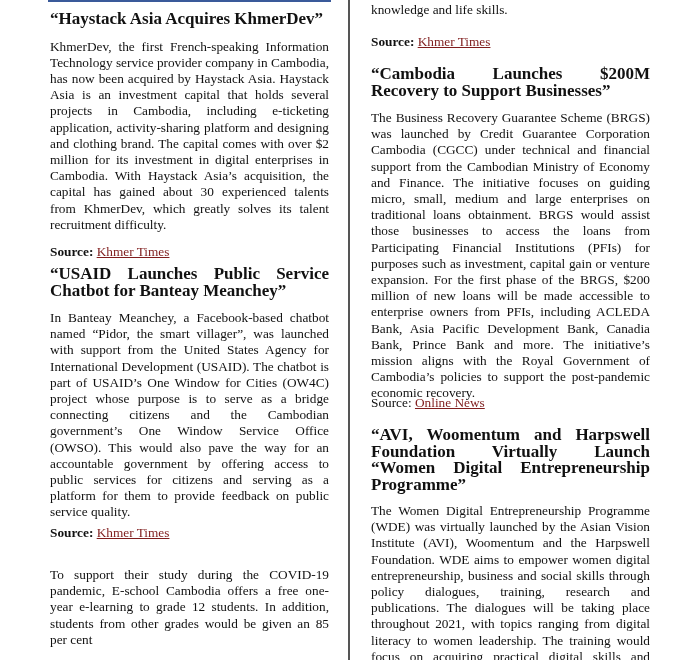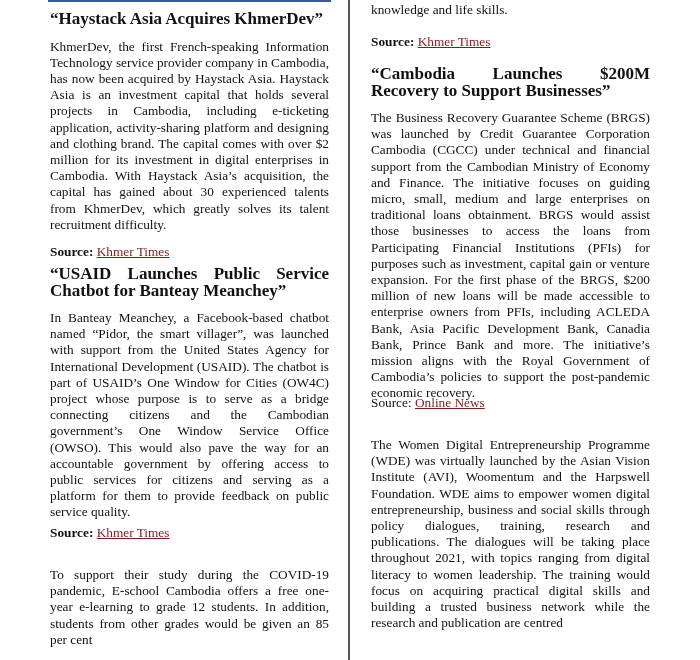--- a/index.html
+++ b/index.html
@@ -57,15 +57,16 @@
   <div class="abs" style="top:66px;">
     <p class="headline">“Cambodia Launches $200M Recovery to Support Businesses”</p>
     <p class="para" style="margin-top:11px;">The Business Recovery Guarantee Scheme (BRGS) was launched by Credit Guarantee Corporation Cambodia (CGCC) under technical and financial support from the Cambodian Ministry of Economy and Finance. The initiative focuses on guiding micro, small, medium and large enterprises on traditional loans obtainment. BRGS would assist those businesses to access the loans from Participating Financial Institutions (PFIs) for purposes such as investment, capital gain or venture expansion. For the first phase of the BRGS, $200 million of new loans will be made accessible to enterprise owners from PFIs, including ACLEDA Bank, Asia Pacific Development Bank, Canadia Bank, Prince Bank and more. The initiative’s mission aligns with the Royal Government of Cambodia’s policies to support the post-pandemic economic recovery.</p>
   </div>
   <p class="source abs" style="top:395px;">
     <span>Source:</span>
     <span class="link">Online News</span>
   </p>
 
   <div class="abs" style="top:427px;">
+    <p class="headline">“AVI, Woomentum and Harpswell Foundation Virtually Launch “Women Digital Entrepreneurship Programme”</p>
     <p class="para" style="margin-top:10px;">The Women Digital Entrepreneurship Programme (WDE) was virtually launched by the Asian Vision Institute (AVI), Woomentum and the Harpswell Foundation. WDE aims to empower women digital entrepreneurship, business and social skills through policy dialogues, training, research and publications. The dialogues will be taking place throughout 2021, with topics ranging from digital literacy to women leadership. The training would focus on acquiring practical digital skills and building a trusted business network while the research and publication are centred</p>
   </div>
 </div>
 
 </body></html>

